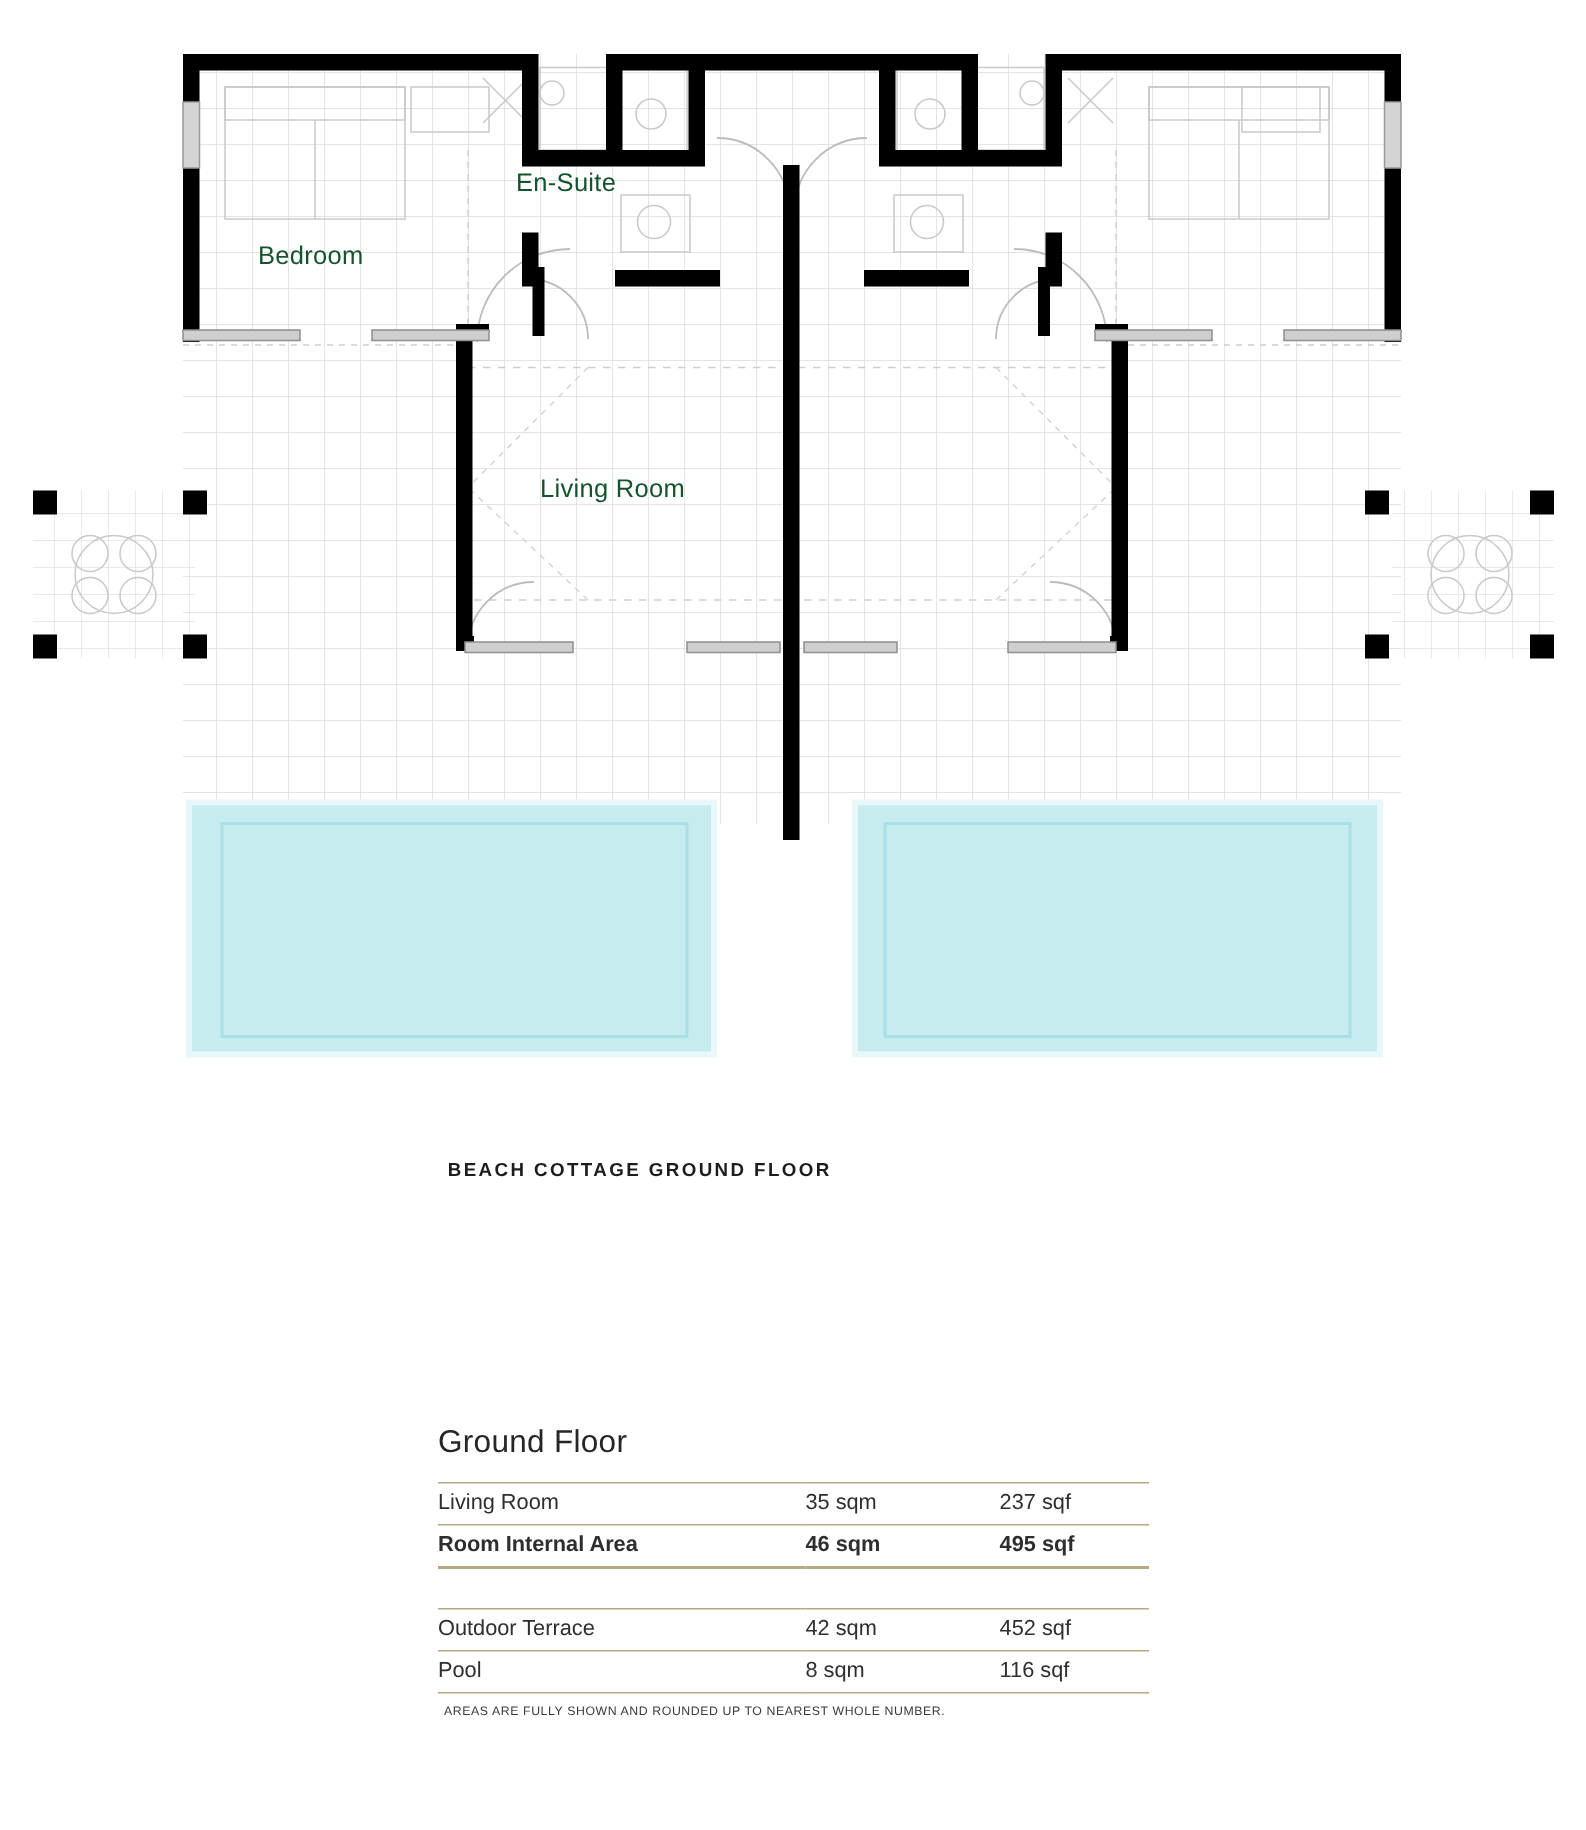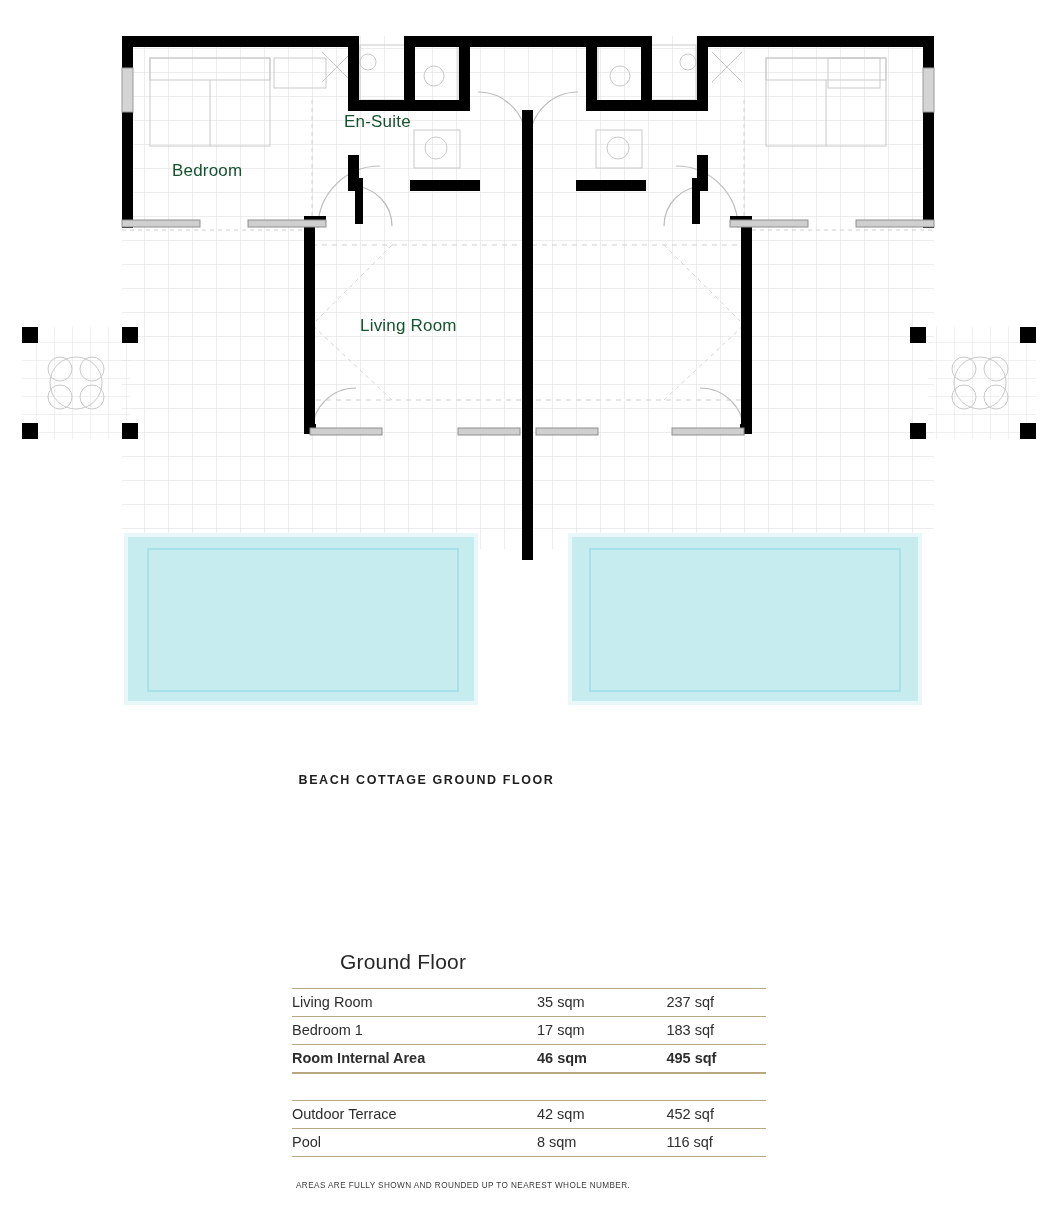--- a/index.html
+++ b/index.html
@@ -58,21 +58,20 @@
     position: absolute;
     left: 292px;
     top: 950px;
     width: 480px;
   }
   #schedule-title {
     font-size: 21px;
     color: #262626;
     margin-bottom: 14px;
     letter-spacing: 0.2px;
-    margin-left: 48px;
   }
   table.area-table {
     border-collapse: collapse;
     width: 474px;
     font-size: 14.5px;
     color: #2e2e2e;
   }
   table.area-table td {
     padding: 5px 0 6px 0;
     border-bottom: 1px solid #b9a87f;
@@ -85,21 +84,21 @@
   td.col-sqm  { width: 130px; }
   td.col-sqf  { width: 100px; }
   tr.total-row td {
     font-weight: bold;
     border-bottom: 2px solid #b9a87f;
   }
   .table-gap {
     height: 26px;
   }
   #schedule-note {
-    margin-top: 24px;
+    margin-top: 7px;
     font-size: 8.2px;
     letter-spacing: 0.4px;
     color: #3a3a3a;
     padding-left: 4px;
   }
 </style>
 </head>
 <body>
 
 <div id="plan-wrap">
@@ -263,25 +262,20 @@
 
 <div id="schedule">
   <div id="schedule-title">Ground Floor</div>
 
   <table class="area-table">
     <tbody>
       <tr class="first-row">
         <td class="col-name">Living Room</td>
         <td class="col-sqm">35 sqm</td>
         <td class="col-sqf">237 sqf</td>
-      </tr>
-      <tr>
-        <td class="col-name">Bedroom 1</td>
-        <td class="col-sqm">17 sqm</td>
-        <td class="col-sqf">183 sqf</td>
       </tr>
       <tr class="total-row">
         <td class="col-name">Room Internal Area</td>
         <td class="col-sqm">46 sqm</td>
         <td class="col-sqf">495 sqf</td>
       </tr>
     </tbody>
   </table>
 
   <div class="table-gap"></div>

